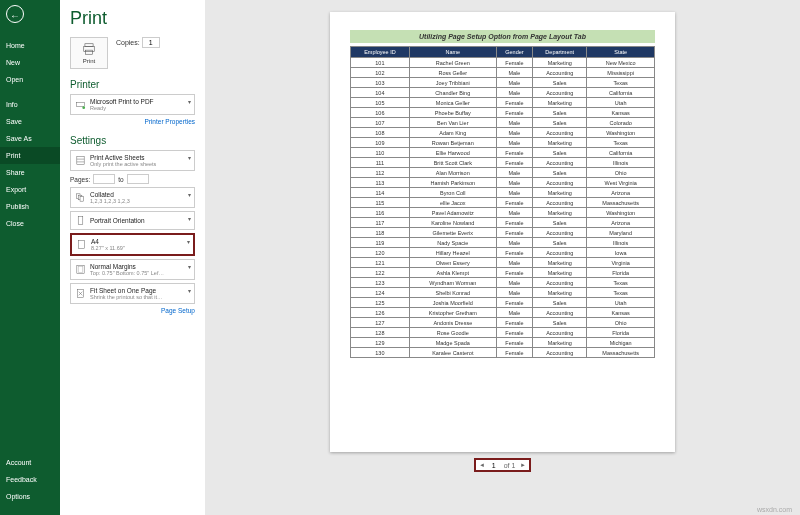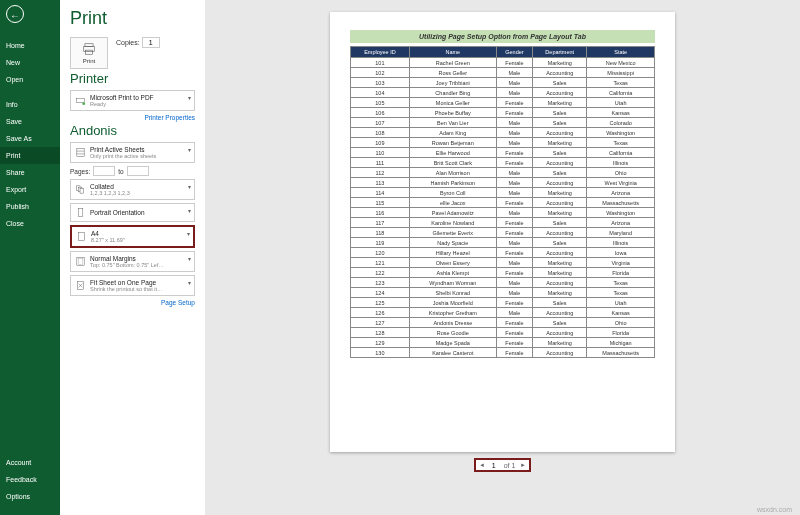--- a/index.html
+++ b/index.html
@@ -12,21 +12,21 @@
 .sidebar-bot{margin-top:auto;padding-bottom:10px}
 .back-circle{width:18px;height:18px;border:1px solid #fff;border-radius:50%;display:flex;align-items:center;justify-content:center;margin:5px 0 8px 6px;font-size:10px;cursor:pointer}
 .main{flex:1;display:flex;background:#f3f3f3}
 .panel{width:145px;padding:8px 10px;background:#fff;font-size:7px;color:#333}
 .panel h1{font-size:18px;font-weight:300;color:#0e5c2f;margin-bottom:8px}
 .print-btn{width:38px;border:1px solid #ccc;background:#fafafa;text-align:center;padding:4px 0;cursor:pointer;display:inline-block;vertical-align:top}
 .print-btn svg{width:16px;height:14px}
 .print-btn .lbl{font-size:6px;color:#333;margin-top:1px}
 .copies{display:inline-block;margin-left:6px;font-size:7px}
 .copies input{width:18px;height:11px;font-size:7px;border:1px solid #ccc;text-align:center}
-.sect-h{font-size:13px;color:#0e5c2f;margin-top:2px;margin-bottom:4px}
+.sect-h{font-size:10px;color:#0e5c2f;margin-top:10px;margin-bottom:4px}
 .ctrl{border:1px solid #ccc;background:#fff;padding:3px 4px;display:flex;align-items:center;gap:4px;margin-bottom:3px;position:relative;cursor:pointer}
 .ctrl.hl{border:2px solid #7a1c1c}
 .ctrl .dd{position:absolute;right:3px;top:3px;font-size:6px;color:#666}
 .ctrl-icon{width:11px;height:11px;flex-shrink:0}
 .ctrl-txt{flex:1;min-width:0}
 .ctrl-title{font-size:6.5px;color:#222}
 .ctrl-sub{font-size:5.5px;color:#888;white-space:nowrap;overflow:hidden;text-overflow:ellipsis}
 .pages-row{display:flex;align-items:center;gap:3px;margin:3px 0;font-size:6.5px}
 .pages-row input{width:22px;height:10px;border:1px solid #ccc;font-size:6px}
 .link{color:#0066cc;font-size:6.5px;text-align:right;display:block;margin-top:2px;cursor:pointer}
@@ -93,21 +93,21 @@
           <circle cx="19" cy="19" r="3" fill="#4caf50"></circle>
         </svg>
       <div class="ctrl-txt">
           <div class="ctrl-title">Microsoft Print to PDF</div>
           <div class="ctrl-sub">Ready</div>
         </div>
       <span class="dd">▾</span>
     </div>
     <span class="link">Printer Properties</span>
 
-    <div class="sect-h">Andonis</div>
+    <div class="sect-h">Settings</div>
 
     <div class="ctrl">
       <svg class="ctrl-icon" viewBox="0 0 24 24">
           <rect x="4" y="3" width="16" height="18" fill="none" stroke="#555"></rect>
           <line x1="4" y1="9" x2="20" y2="9" stroke="#555"></line>
           <line x1="4" y1="15" x2="20" y2="15" stroke="#555"></line>
         </svg>
       <div class="ctrl-txt">
           <div class="ctrl-title">Print Active Sheets</div>
           <div class="ctrl-sub">Only print the active sheets</div>

